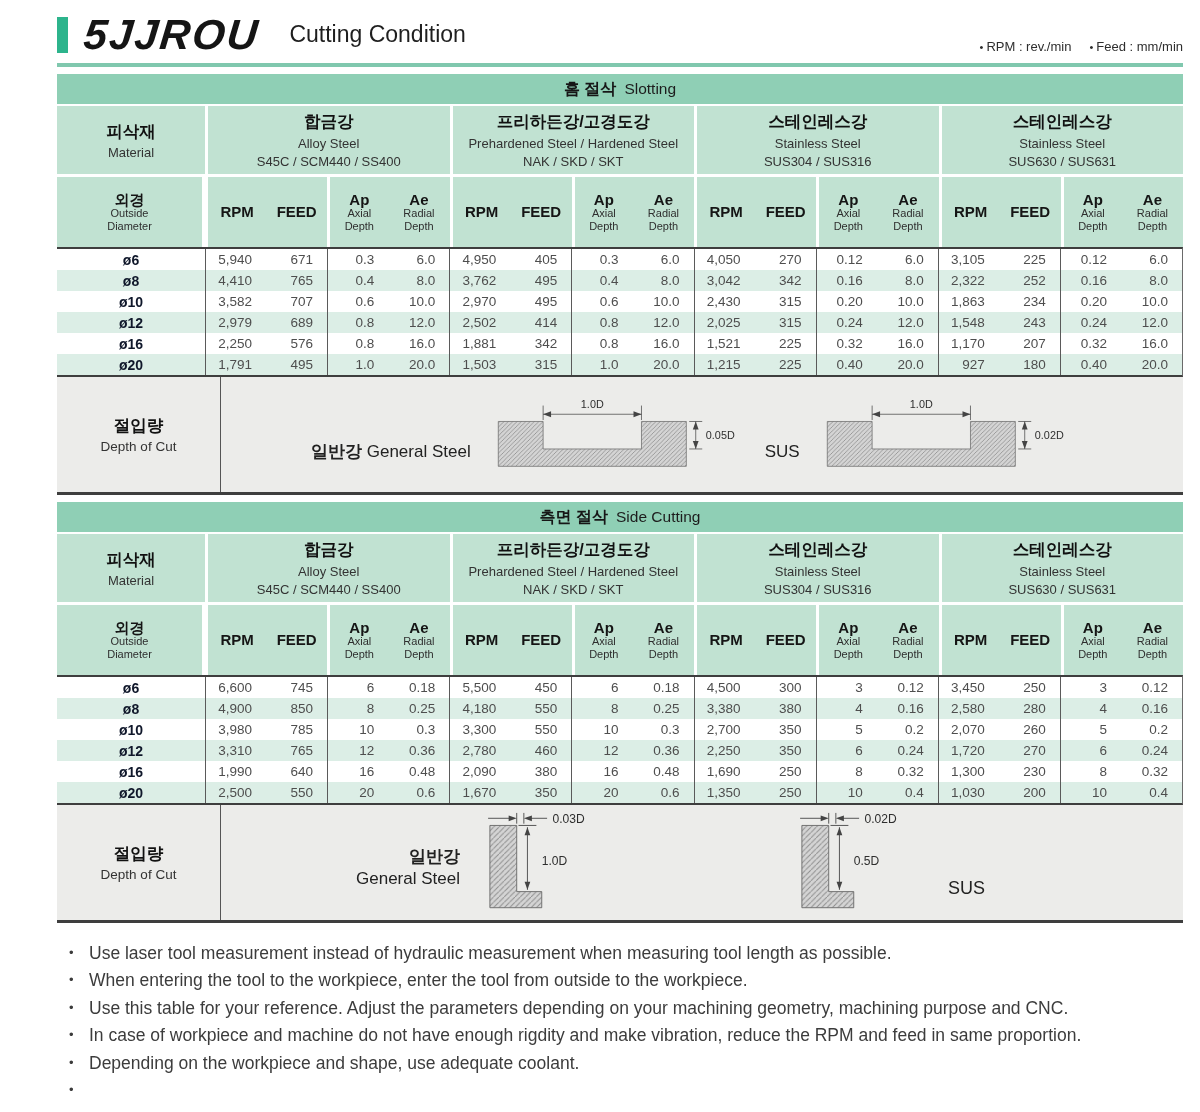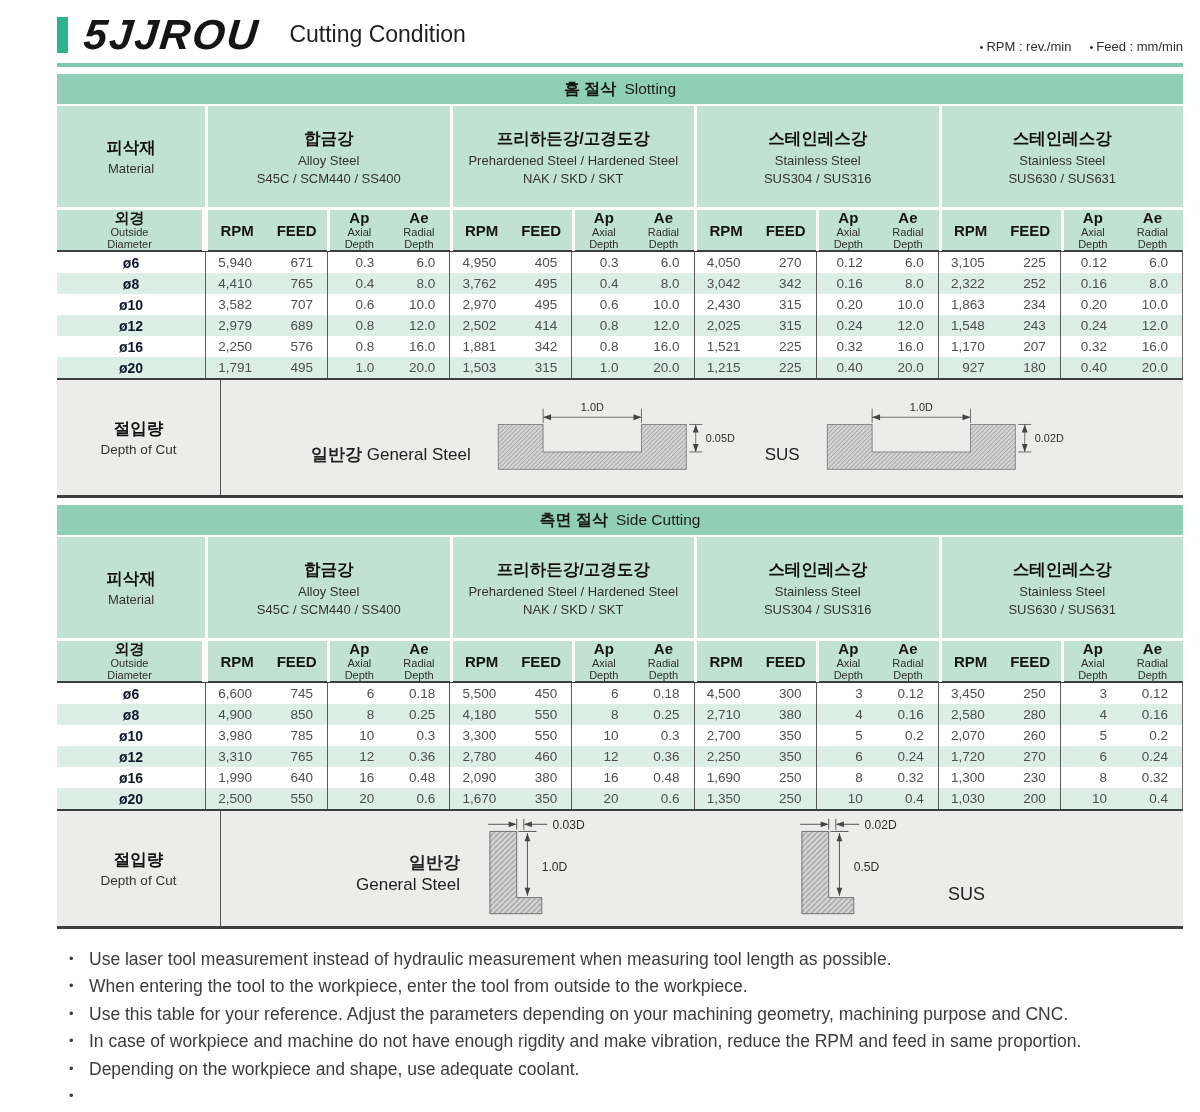--- a/index.html
+++ b/index.html
@@ -20,28 +20,28 @@
   .logo{font-size:42px; font-weight:bold; font-style:italic; letter-spacing:2px; color:#151515; transform:skewX(-6deg); line-height:1;}
   .page-title{font-size:23px; color:#1f1f1f; margin-left:30px; margin-bottom:2px;}
   .units{margin-left:auto; font-size:13px; color:#2e2e2e; margin-bottom:2px; display:flex; gap:18px;}
   .units .u::before{content:"• "; font-size:11px;}
   .rule{width:1126px; height:4px; background:var(--rule); margin-top:7px;}
   
   .cc-table{width:1126px; margin-top:7px;}
   .band{height:30px; background:var(--band); display:flex; align-items:center; justify-content:center; gap:8px;}
   .band-kr{font-weight:bold; font-size:16px; color:#161616;}
   .band-en{font-size:15.5px; color:#1d1d1d;}
-  .materials-row{display:grid; grid-template-columns:148px repeat(4,1fr); gap:3px; margin-top:2px; height:101px;}
+  .materials-row{display:grid; grid-template-columns:148px repeat(4,1fr); gap:3px; margin-top:2px; height:68px;}
   .mat-cell{background:var(--hdr); display:flex; flex-direction:column; justify-content:center; align-items:center; text-align:center;}
   .mlab-kr{font-weight:bold; font-size:16.5px; color:#111;}
   .mlab-en{font-size:13px; color:#333; margin-top:2px;}
   .mat-kr{font-weight:bold; font-size:16.5px; color:#111;}
   .mat-en{font-size:13px; color:#333; margin-top:3px;}
   .mat-gr{font-size:13px; color:#333; margin-top:3px;}
-  .columns-row{display:grid; grid-template-columns:148px repeat(16,1fr); margin-top:3px; height:40px; background:var(--hdr);}
+  .columns-row{display:grid; grid-template-columns:148px repeat(16,1fr); margin-top:3px; height:70px; background:var(--hdr);}
   .sub-cell{display:flex; flex-direction:column; align-items:center; justify-content:center; line-height:1.05;}
   .sub-cell.gb{border-left:3px solid #fff;}
   .dia-head{border-right:3px solid #fff;}
   .sub-main{font-weight:bold; font-size:15px; color:#151515;}
   .sub-sub{font-size:11px; color:#2e2e2e; margin-top:1px;}
   .tbody{border-top:2px solid var(--dark); border-bottom:2px solid var(--dark); border-right:1px solid #6a6a6a;}
   .data-row{display:grid; grid-template-columns:148px repeat(16,1fr); height:21px;}
   .data-row:nth-child(even){background:var(--stripe);}
   .cell{display:flex; align-items:center; height:100%;}
   .cell.dia{justify-content:center; font-weight:bold; font-size:14px; color:#0f172a;}
@@ -497,21 +497,21 @@
         <div class="data-row">
           <div class="cell dia">ø8</div>
           <div class="cell val vb">4,900</div>
           <div class="cell val">850</div>
           <div class="cell val vb">8</div>
           <div class="cell val">0.25</div>
           <div class="cell val vb">4,180</div>
           <div class="cell val">550</div>
           <div class="cell val vb">8</div>
           <div class="cell val">0.25</div>
-          <div class="cell val vb">2,710</div>
+          <div class="cell val vb">3,380</div>
           <div class="cell val">380</div>
           <div class="cell val vb">4</div>
           <div class="cell val">0.16</div>
           <div class="cell val vb">2,580</div>
           <div class="cell val">280</div>
           <div class="cell val vb">4</div>
           <div class="cell val">0.16</div>
         </div>
         <div class="data-row">
           <div class="cell dia">ø10</div>

